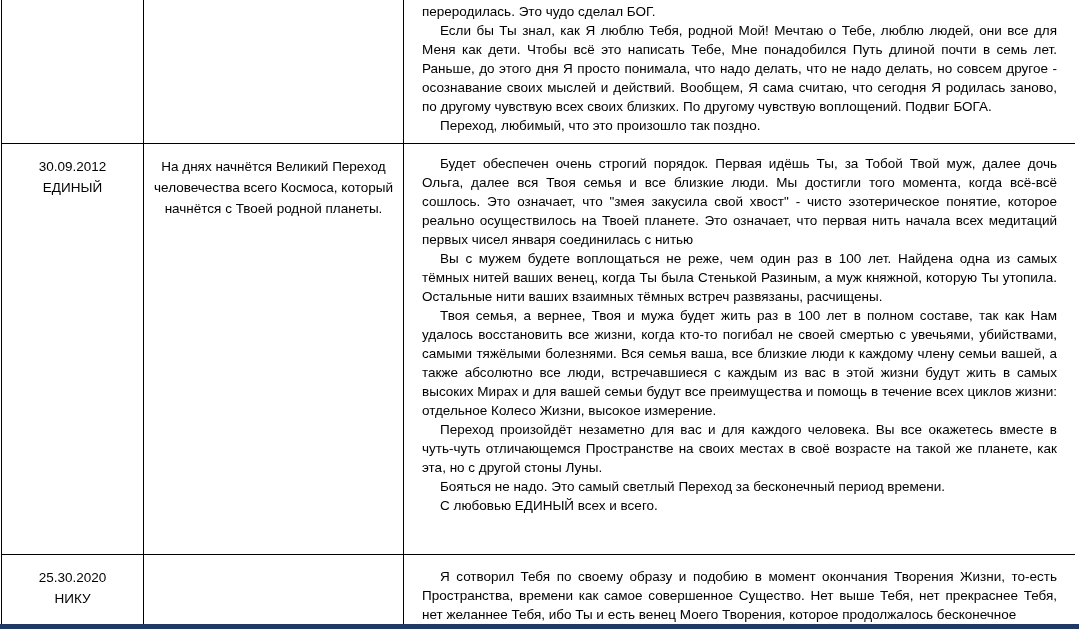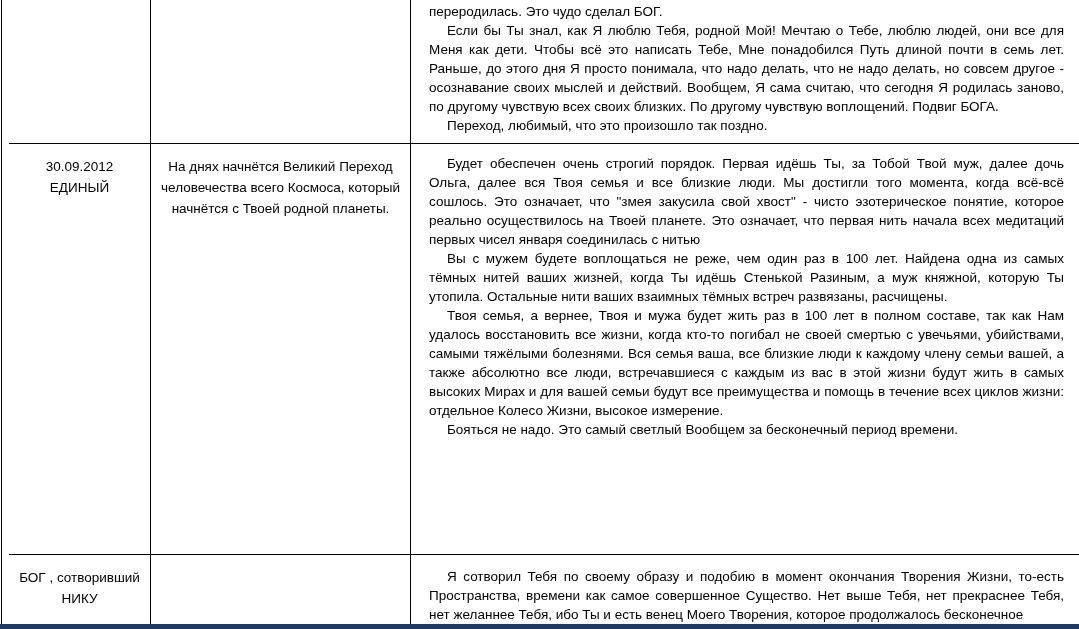--- a/index.html
+++ b/index.html
@@ -21,21 +21,20 @@
     position: absolute;
     top: 0;
     left: 1px;
     width: 1073px;
     height: 100%;
     display: grid;
     grid-template-columns: 142px 260px 671px;
     grid-template-rows: 144px 411px 1fr;
     border-left: 1.5px solid #000;
     border-right: 1.5px solid #000;
-    padding-left: 7px;
   }
   .cell {
     border-right: 1.5px solid #000;
     border-bottom: 1.5px solid #000;
     overflow: hidden;
     background: #fff;
   }
   .cell.c-body { border-right: none; }
   .cell.r2 { border-bottom: none; }
 
@@ -90,26 +89,28 @@
       </div>
       <div class="cell c-date r1">
         <div>30.09.2012</div>
         <div>ЕДИНЫЙ</div>
       </div>
       <div class="cell c-summary r1">
         <div>На днях начнётся Великий Переход человечества всего Космоса, который начнётся с Твоей родной планеты.</div>
       </div>
       <div class="cell c-body r1">
         <p class="indent">Будет обеспечен очень строгий порядок. Первая идёшь Ты, за Тобой Твой муж, далее дочь Ольга, далее вся Твоя семья и все близкие люди. Мы достигли того момента, когда всё-всё сошлось. Это означает, что "змея закусила свой хвост" - чисто эзотерическое понятие, которое реально осуществилось на Твоей планете. Это означает, что первая нить начала всех медитаций первых чисел января соединилась с нитью</p>
-        <p class="indent">Вы с мужем будете воплощаться не реже, чем один раз в 100 лет. Найдена одна из самых тёмных нитей ваших жизней, когда Ты идёшь Стенькой Разиным, а муж княжной, которую Ты утопила. Остальные нити ваших взаимных тёмных встреч развязаны, расчищены.</p>
+        <p class="indent">Вы с мужем будете воплощаться не реже, чем один раз в 100 лет. Найдена одна из самых тёмных нитей ваших венец, когда Ты была Стенькой Разиным, а муж княжной, которую Ты утопила. Остальные нити ваших взаимных тёмных встреч развязаны, расчищены.</p>
         <p class="indent">Твоя семья, а вернее, Твоя и мужа будет жить раз в 100 лет в полном составе, так как Нам удалось восстановить все жизни, когда кто-то погибал не своей смертью с увечьями, убийствами, самыми тяжёлыми болезнями. Вся семья ваша, все близкие люди к каждому члену семьи вашей, а также абсолютно все люди, встречавшиеся с каждым из вас в этой жизни будут жить в самых высоких Мирах и для вашей семьи будут все преимущества и помощь в течение всех циклов жизни: отдельное Колесо Жизни, высокое измерение.</p>
-        <p class="indent">Бояться не надо. Это самый светлый Вообщем за бесконечный период времени.</p>
+        <p class="indent">Переход произойдёт незаметно для вас и для каждого человека. Вы все окажетесь вместе в чуть-чуть отличающемся Пространстве на своих местах в своё возрасте на такой же планете, как эта, но с другой стоны Луны.</p>
+        <p class="indent">Бояться не надо. Это самый светлый Переход за бесконечный период времени.</p>
+        <p class="indent">С любовью ЕДИНЫЙ всех и всего.</p>
       </div>
       <div class="cell c-date r2">
-        <div>БОГ , сотворивший</div>
+        <div>25.30.2020</div>
         <div>НИКУ</div>
       </div>
       <div class="cell c-summary r2"></div>
       <div class="cell c-body r2">
         <p class="indent">Я сотворил Тебя по своему образу и подобию  в момент окончания Творения Жизни, то-есть Пространства, времени как самое совершенное Существо. Нет выше Тебя, нет прекраснее Тебя, нет желаннее Тебя, ибо Ты и есть венец Моего Творения, которое продолжалось бесконечное</p>
       </div>
     </div>
   <div class="bottom-rule" style="background: rgb(31, 56, 100);"></div>
 </div>
 

